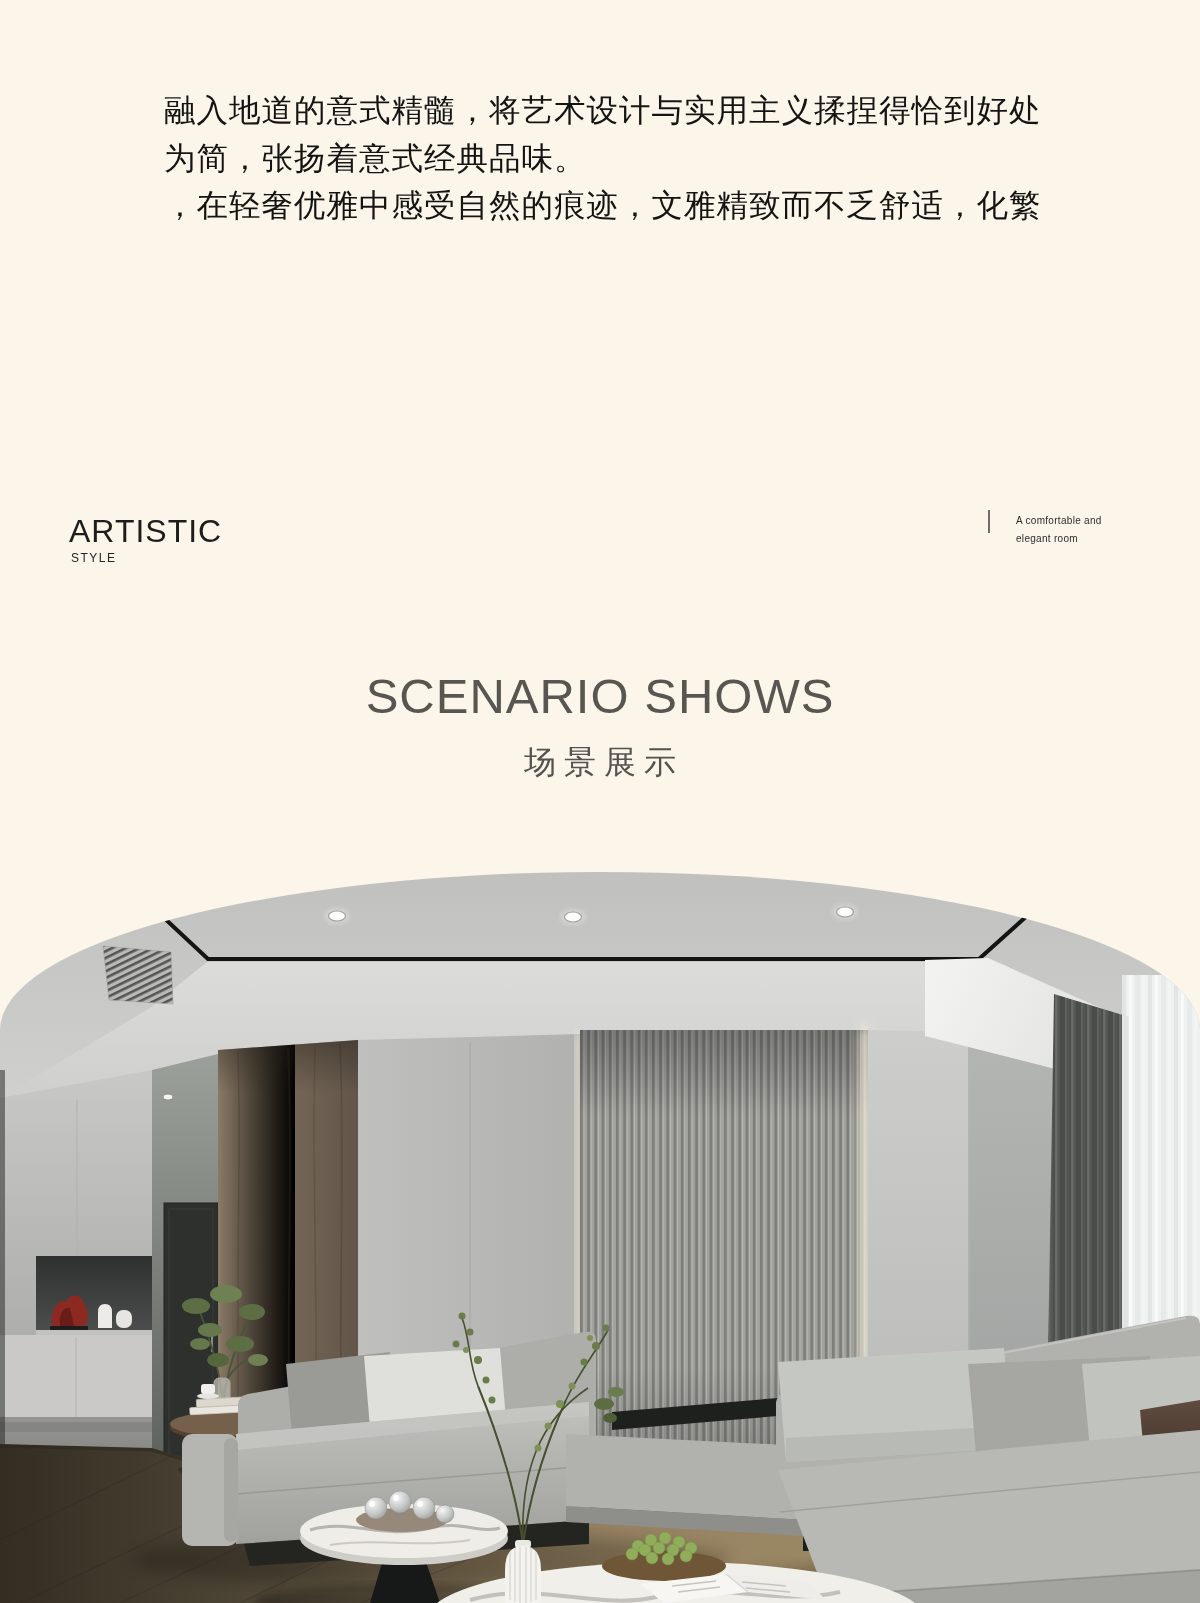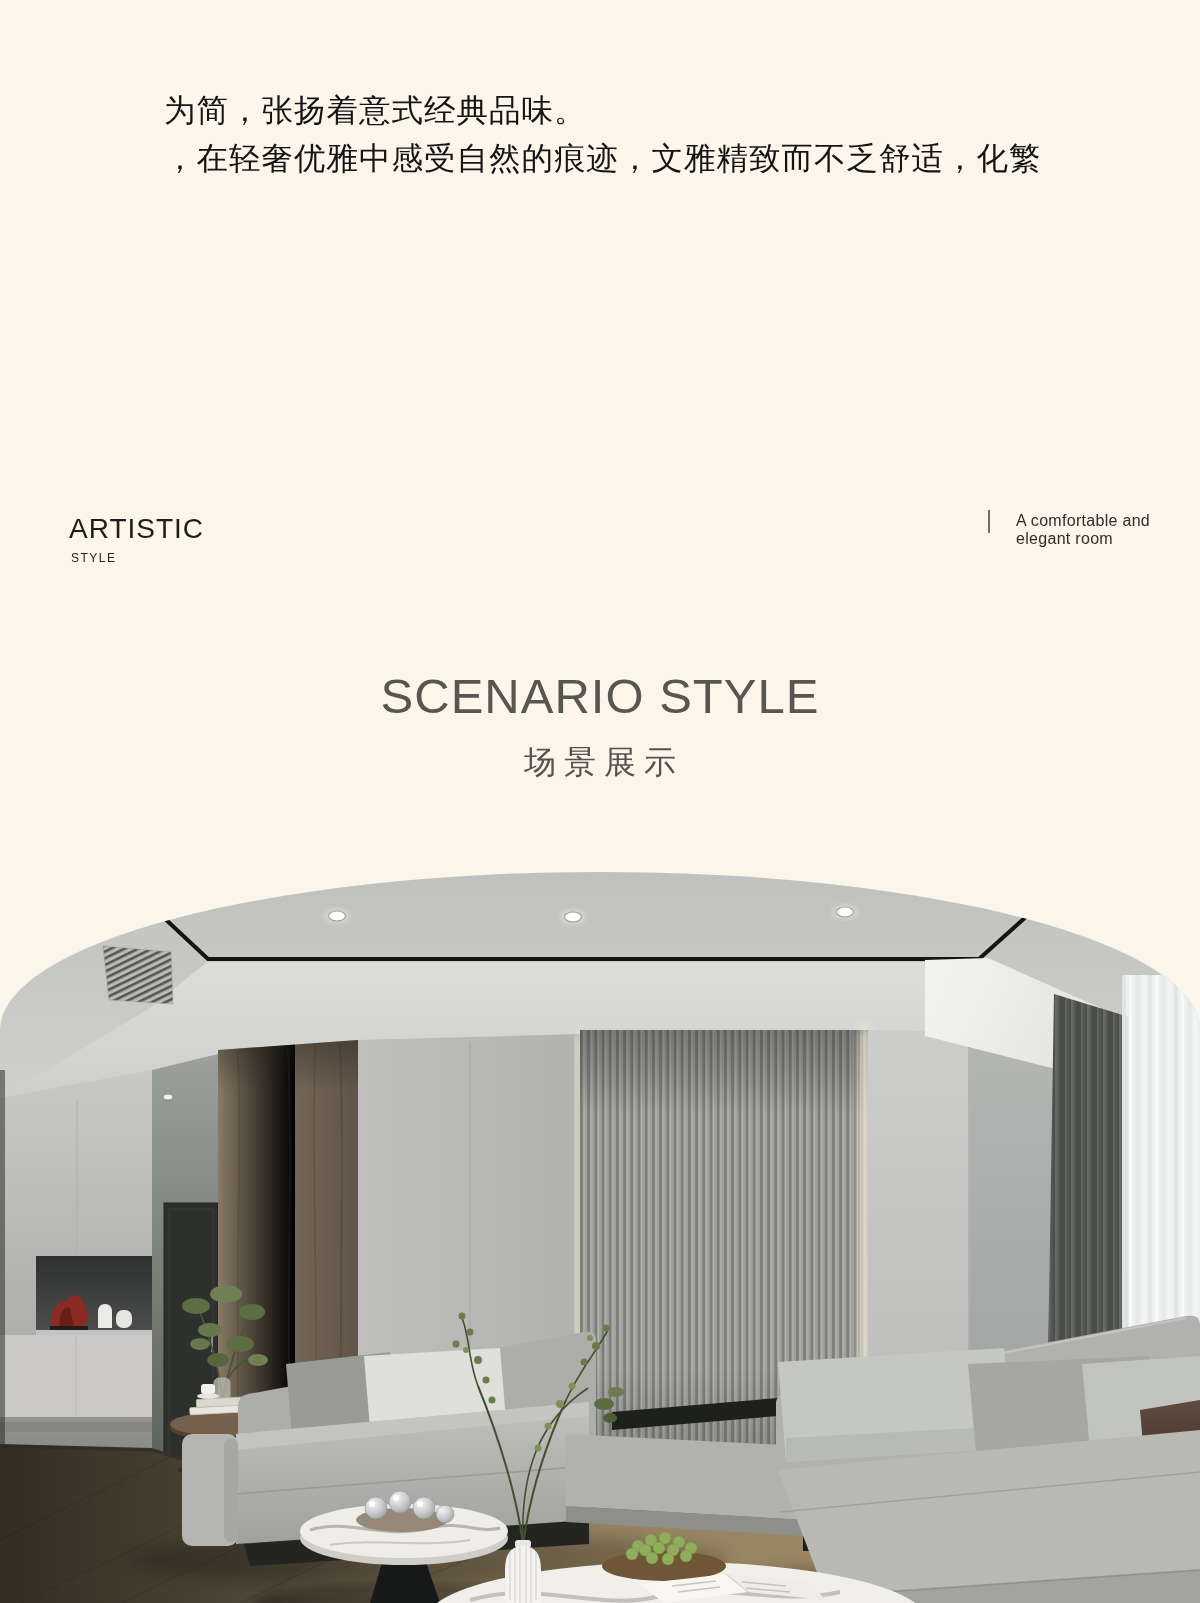--- a/index.html
+++ b/index.html
@@ -4,51 +4,52 @@
 <style>
   html,body{margin:0;padding:0;}
   body{
     width:1200px;height:1603px;position:relative;overflow:hidden;
     background:#fbf5ea;
     font-family:"Liberation Sans","DejaVu Sans",sans-serif;
     color:#171715;
   }
   .intro{position:absolute;left:164px;top:87px;font-size:31.5px;line-height:47.5px;
     letter-spacing:1px;color:#141412;font-weight:500;white-space:nowrap;}
-  .artistic-title{position:absolute;left:69px;top:513px;font-size:28px;letter-spacing:1px;color:#1d1d1b;}
+  .artistic-title{position:absolute;left:69px;top:513px;font-size:32px;letter-spacing:1px;color:#1d1d1b;}
   .artistic-sub{position:absolute;left:71px;top:551px;font-size:12px;letter-spacing:1.5px;color:#242422;}
   .note-bar{position:absolute;left:988px;top:510px;width:2px;height:23px;background:#716f68;}
-  .note{position:absolute;left:1016px;top:512px;font-size:16px;line-height:17.5px;
+  .note{position:absolute;left:1016px;top:512px;font-size:10px;line-height:17.5px;
     letter-spacing:0.3px;color:#2e2d2a;}
   .sec-en{position:absolute;left:0;top:668px;width:100%;text-align:center;
     font-size:49px;letter-spacing:1px;color:#585650;}
   .sec-zh{position:absolute;left:0;top:741px;width:100%;text-align:center;
     font-size:32px;letter-spacing:8px;text-indent:8px;color:#55534e;}
   .photo{position:absolute;left:0;top:865px;width:1200px;height:738px;display:block;}
 </style>
 </head>
 <body>
 
 <div class="page">
 
   <div class="intro">
+    <div>融入地道的意式精髓，将艺术设计与实用主义揉捏得恰到好处</div>
     <div>为简，张扬着意式经典品味。</div>
     <div>，在轻奢优雅中感受自然的痕迹，文雅精致而不乏舒适，化繁</div>
   </div>
 
   <div class="artistic-title">ARTISTIC</div>
   <div class="artistic-sub">STYLE</div>
 
   <div class="note-bar"></div>
   <div class="note">
     <div>A comfortable and</div>
     <div>elegant room</div>
   </div>
 
-  <div class="sec-en">SCENARIO STYLE</div>
+  <div class="sec-en">SCENARIO SHOWS</div>
   <div class="sec-zh">场景展示</div>
 
   <svg class="photo" viewBox="0 865 1200 738" aria-hidden="true">
     <defs>
       <clipPath id="arch">
           <path d="M0,1603 L0,1030 A600,158 0 0 1 1200,1030 L1200,1603 Z"></path>
         </clipPath>
 
       <linearGradient id="gCeil" gradientUnits="userSpaceOnUse" x1="0" y1="870" x2="0" y2="1160">
         <stop offset="0" stop-color="#c0c1bf"></stop>

